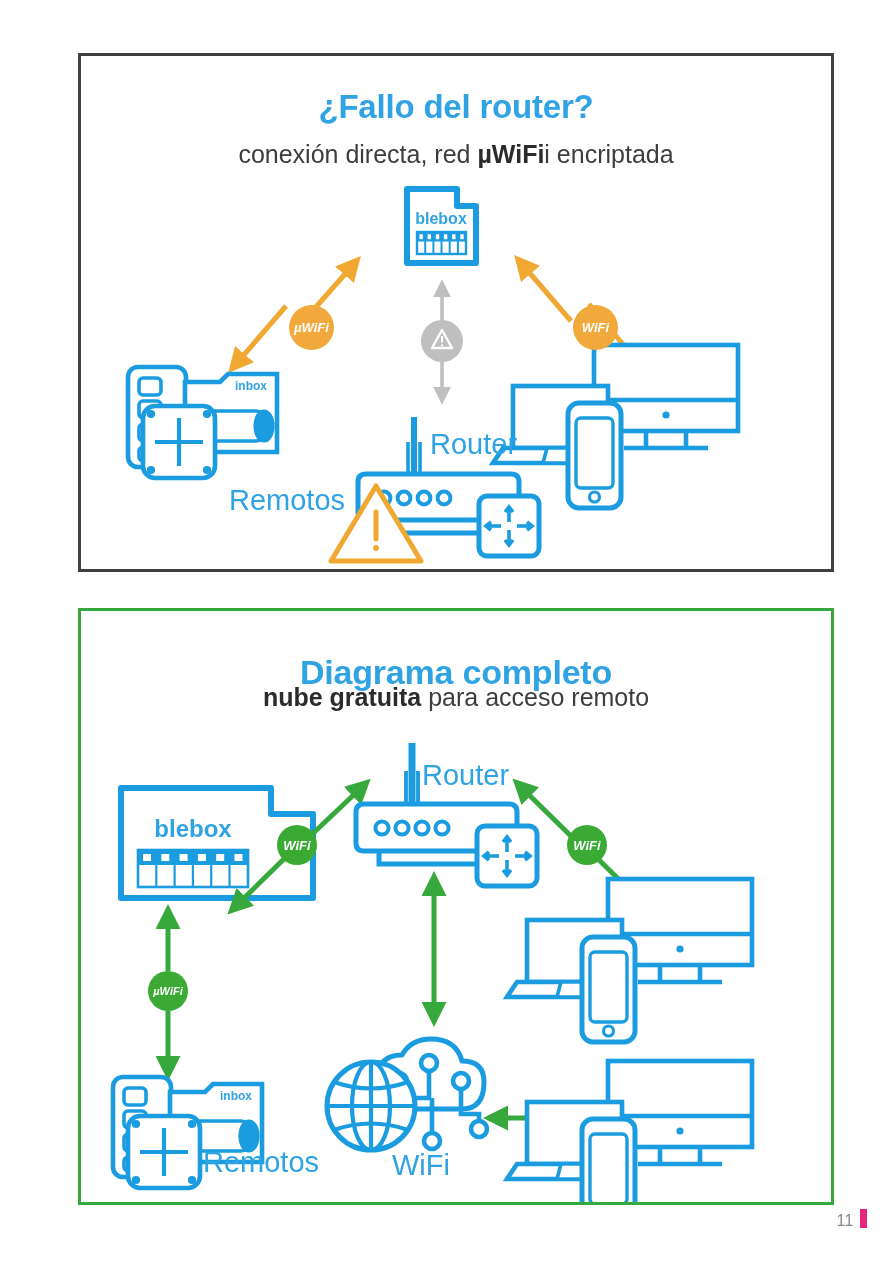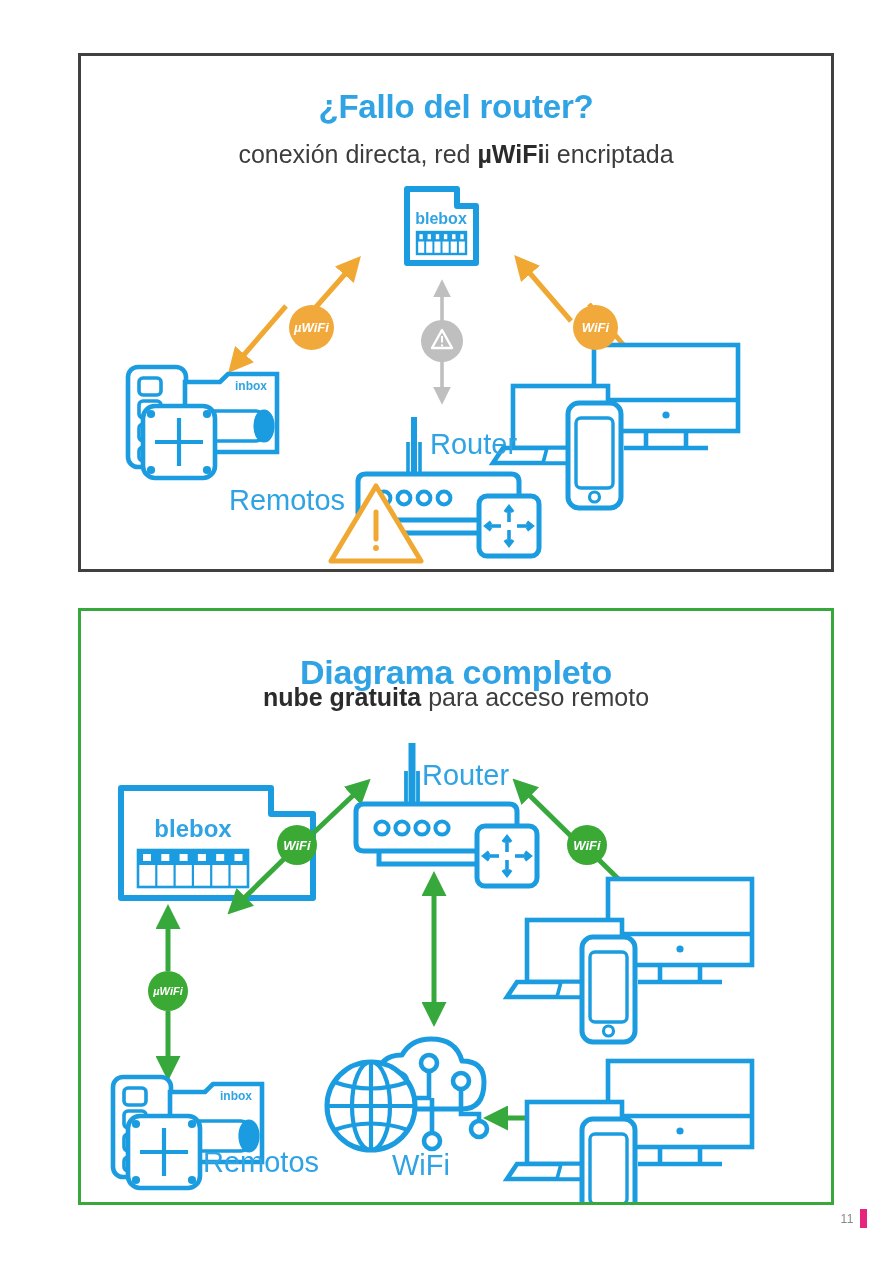--- a/index.html
+++ b/index.html
@@ -9,21 +9,21 @@
   #panel-completo{left:78px;top:608px;width:756px;height:597px;border:3px solid #37A93C;}
   .ttl{position:absolute;left:0;width:100%;text-align:center;color:#2FA3E3;font-weight:bold;letter-spacing:-0.2px;}
   #t1{top:32px;font-size:33px;}
   #t2{top:26px;font-size:34px;margin-top:16px;}
   .sub{position:absolute;left:0;width:100%;text-align:center;color:#3d3d3d;font-size:25px;}
   #s1{top:84px;}
   #s2{top:72px;}
   .sub b{font-weight:bold;color:#2b2b2b;}
   .stage{position:absolute;left:0;top:0;width:100%;height:100%;}
   .lbl{position:absolute;color:#2FA3E3;font-weight:normal;white-space:nowrap;}
-  .pagenum{position:absolute;right:38px;top:1212px;font-size:12px;color:#8a8a8a;letter-spacing:0.5px;margin-left:24px;}
+  .pagenum{position:absolute;right:38px;top:1212px;font-size:16px;color:#8a8a8a;letter-spacing:0.5px;margin-left:24px;}
   .pagebar{position:absolute;right:25px;top:1209px;width:7px;height:19px;background:#E5267C;}
   .badge{position:absolute;border-radius:50%;display:flex;align-items:center;justify-content:center;color:#fff;font-weight:bold;font-style:italic;}
   .badge-o{background:#F2A93B;}
   .badge-g{background:#3AAA35;}
 </style>
 </head>
 <body>
 
 <div class="panel" id="panel-fallo">
 

